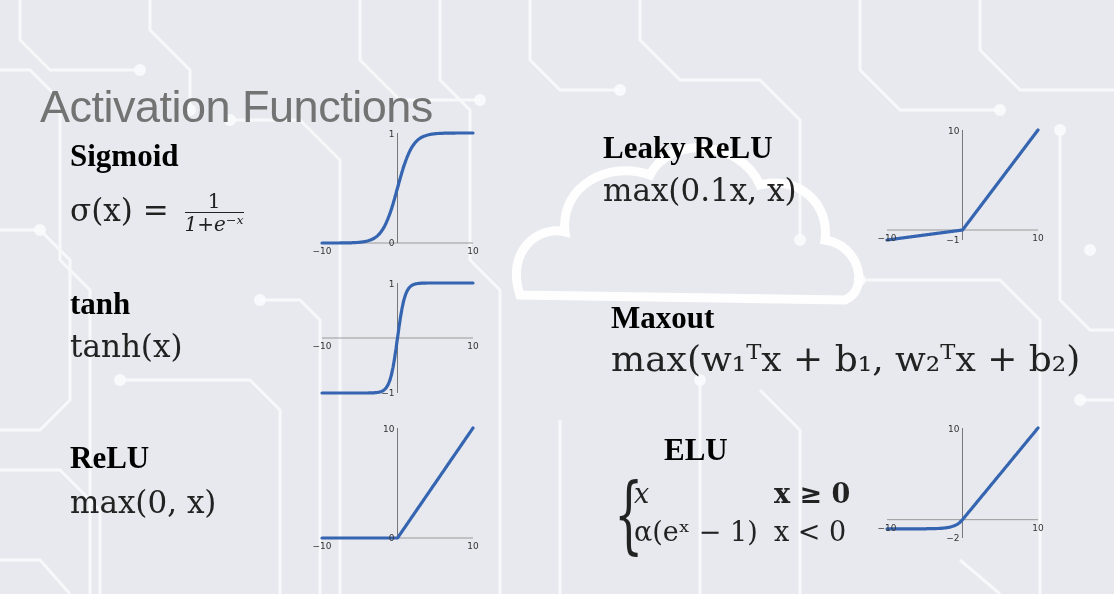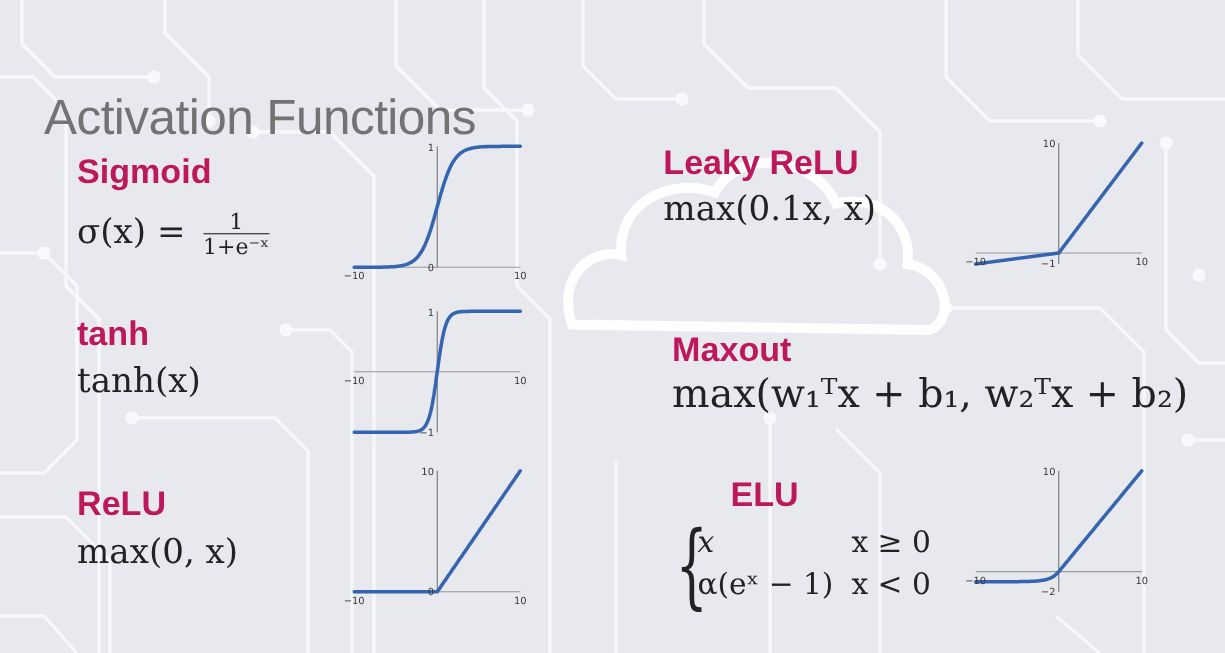--- a/index.html
+++ b/index.html
@@ -7,30 +7,30 @@
     width:1114px; height:594px; overflow:hidden; position:relative;
     background:#e8e9ee;
     font-family:"Liberation Sans", sans-serif;
   }
   #bg { position:absolute; left:0; top:0; width:1114px; height:594px; }
   .title {
     position:absolute; left:40px; top:58px; font-size:45px; color:#737373;
     font-family:"Liberation Sans", sans-serif; letter-spacing:-0.5px;margin-top:23px;
   }
   .fname {
-    position:absolute; font-weight:bold; font-size:31px; color:#be185d;
-    font-family:Liberation Sans, sans-serif;
+    position:absolute; font-weight:bold; font-size:31px; color:#000000;
+    font-family:Liberation Serif, serif;
   }
   .formula {
     position:absolute; font-size:31px; color:#222;
     font-family:"DejaVu Serif", serif; white-space:nowrap;
   }
   .frac { display:inline-block; vertical-align:middle; text-align:center; font-size:20px; margin-left:6px; }
   .frac .num { display:block; border-bottom:1.5px solid #222; padding:0 2px; line-height:22px; }
-  .frac .den { display:block; line-height:22px; }
+  .frac .den { display:block; line-height:22px;font-style:italic; }
   .plot { position:absolute; }
   .cases { position:absolute; font-family:"DejaVu Serif", serif; font-size:27px; color:#222; }
   .cases .brace { position:absolute; left:0; top:-6px; font-size:84px; line-height:84px; font-weight:100; transform:scaleX(0.55); transform-origin:left; }
   .cases .row { position:absolute; white-space:nowrap; }
 </style>
 </head>
 <body>
 
 <svg id="bg" viewBox="0 0 1114 594">
   <g stroke="#fafbfd" stroke-width="3" fill="none" opacity="0.85">
@@ -97,21 +97,21 @@
 <div class="fname" style="left:603px;top:130px;text-align:right;">Leaky ReLU</div>
 <div class="formula" style="left:603px;top:172px;">max(0.1x, x)</div>
 
 <div class="fname" style="left:611px;top:300px;">Maxout</div>
 <div class="formula" style="left:611px;top:338px;font-size:36px;">max(w₁ᵀx + b₁, w₂ᵀx + b₂)</div>
 
 <div class="fname" style="left:652px;top:432px;margin-left:12px;">ELU</div>
 <div class="cases" style="left:614px;top:478px;width:260px;height:80px;">
   <span class="brace">{</span>
   <span class="row" style="left:20px;top:0px;font-style:italic;">x</span>
-  <span class="row" style="left:160px;top:0px;">x ≥ 0</span>
+  <span class="row" style="left:160px;top:0px;font-weight:bold;">x ≥ 0</span>
   <span class="row" style="left:20px;top:38px;">α(eˣ − 1)</span>
   <span class="row" style="left:160px;top:38px;">x &lt; 0</span>
 </div>
 
 <svg class="plot" id="plot-0" style="left:310px;top:125px;" width="175" height="135">
     <line x1="12" x2="163" y1="118" y2="118" stroke="#999" stroke-width="1"></line>
     <line x1="87.5" x2="87.5" y1="8" y2="118" stroke="#777" stroke-width="1"></line>
     <path d="M12.0 118.0L12.8 118.0L13.5 118.0L14.3 118.0L15.0 118.0L15.8 118.0L16.5 118.0L17.3 118.0L18.0 118.0L18.8 118.0L19.6 118.0L20.3 118.0L21.1 118.0L21.8 118.0L22.6 118.0L23.3 118.0L24.1 118.0L24.8 118.0L25.6 118.0L26.3 118.0L27.1 118.0L27.9 118.0L28.6 118.0L29.4 118.0L30.1 117.9L30.9 117.9L31.6 117.9L32.4 117.9L33.1 117.9L33.9 117.9L34.6 117.9L35.4 117.9L36.2 117.9L36.9 117.9L37.7 117.9L38.4 117.8L39.2 117.8L39.9 117.8L40.7 117.8L41.4 117.8L42.2 117.7L43.0 117.7L43.7 117.7L44.5 117.6L45.2 117.6L46.0 117.6L46.7 117.5L47.5 117.5L48.2 117.4L49.0 117.3L49.8 117.3L50.5 117.2L51.3 117.1L52.0 117.0L52.8 116.9L53.5 116.8L54.3 116.7L55.0 116.5L55.8 116.4L56.5 116.2L57.3 116.0L58.1 115.8L58.8 115.6L59.6 115.3L60.3 115.1L61.1 114.8L61.8 114.4L62.6 114.1L63.3 113.7L64.1 113.3L64.8 112.8L65.6 112.3L66.4 111.7L67.1 111.1L67.9 110.4L68.6 109.7L69.4 108.9L70.1 108.0L70.9 107.0L71.6 106.0L72.4 104.9L73.2 103.7L73.9 102.4L74.7 101.0L75.4 99.5L76.2 97.9L76.9 96.2L77.7 94.4L78.4 92.5L79.2 90.5L80.0 88.4L80.7 86.2L81.5 83.9L82.2 81.5L83.0 79.0L83.7 76.5L84.5 73.9L85.2 71.2L86.0 68.5L86.7 65.7L87.5 63.0L88.3 60.3L89.0 57.5L89.8 54.8L90.5 52.1L91.3 49.5L92.0 47.0L92.8 44.5L93.5 42.1L94.3 39.8L95.1 37.6L95.8 35.5L96.6 33.5L97.3 31.6L98.1 29.8L98.8 28.1L99.6 26.5L100.3 25.0L101.1 23.6L101.8 22.3L102.6 21.1L103.4 20.0L104.1 19.0L104.9 18.0L105.6 17.1L106.4 16.3L107.1 15.6L107.9 14.9L108.6 14.3L109.4 13.7L110.2 13.2L110.9 12.7L111.7 12.3L112.4 11.9L113.2 11.6L113.9 11.2L114.7 10.9L115.4 10.7L116.2 10.4L116.9 10.2L117.7 10.0L118.5 9.8L119.2 9.6L120.0 9.5L120.7 9.3L121.5 9.2L122.2 9.1L123.0 9.0L123.7 8.9L124.5 8.8L125.3 8.7L126.0 8.7L126.8 8.6L127.5 8.5L128.3 8.5L129.0 8.4L129.8 8.4L130.5 8.4L131.3 8.3L132.0 8.3L132.8 8.3L133.6 8.2L134.3 8.2L135.1 8.2L135.8 8.2L136.6 8.2L137.3 8.1L138.1 8.1L138.8 8.1L139.6 8.1L140.3 8.1L141.1 8.1L141.9 8.1L142.6 8.1L143.4 8.1L144.1 8.1L144.9 8.1L145.6 8.0L146.4 8.0L147.1 8.0L147.9 8.0L148.7 8.0L149.4 8.0L150.2 8.0L150.9 8.0L151.7 8.0L152.4 8.0L153.2 8.0L153.9 8.0L154.7 8.0L155.4 8.0L156.2 8.0L157.0 8.0L157.7 8.0L158.5 8.0L159.2 8.0L160.0 8.0L160.7 8.0L161.5 8.0L162.2 8.0L163.0 8.0" fill="none" stroke="#3565b0" stroke-width="3.2" stroke-linecap="round"></path>
     <text x="12" y="129" font-size="9" fill="#333" text-anchor="middle" font-family="DejaVu Sans, sans-serif">−10</text>
     <text x="163" y="129" font-size="9" fill="#333" text-anchor="middle" font-family="DejaVu Sans, sans-serif">10</text>

